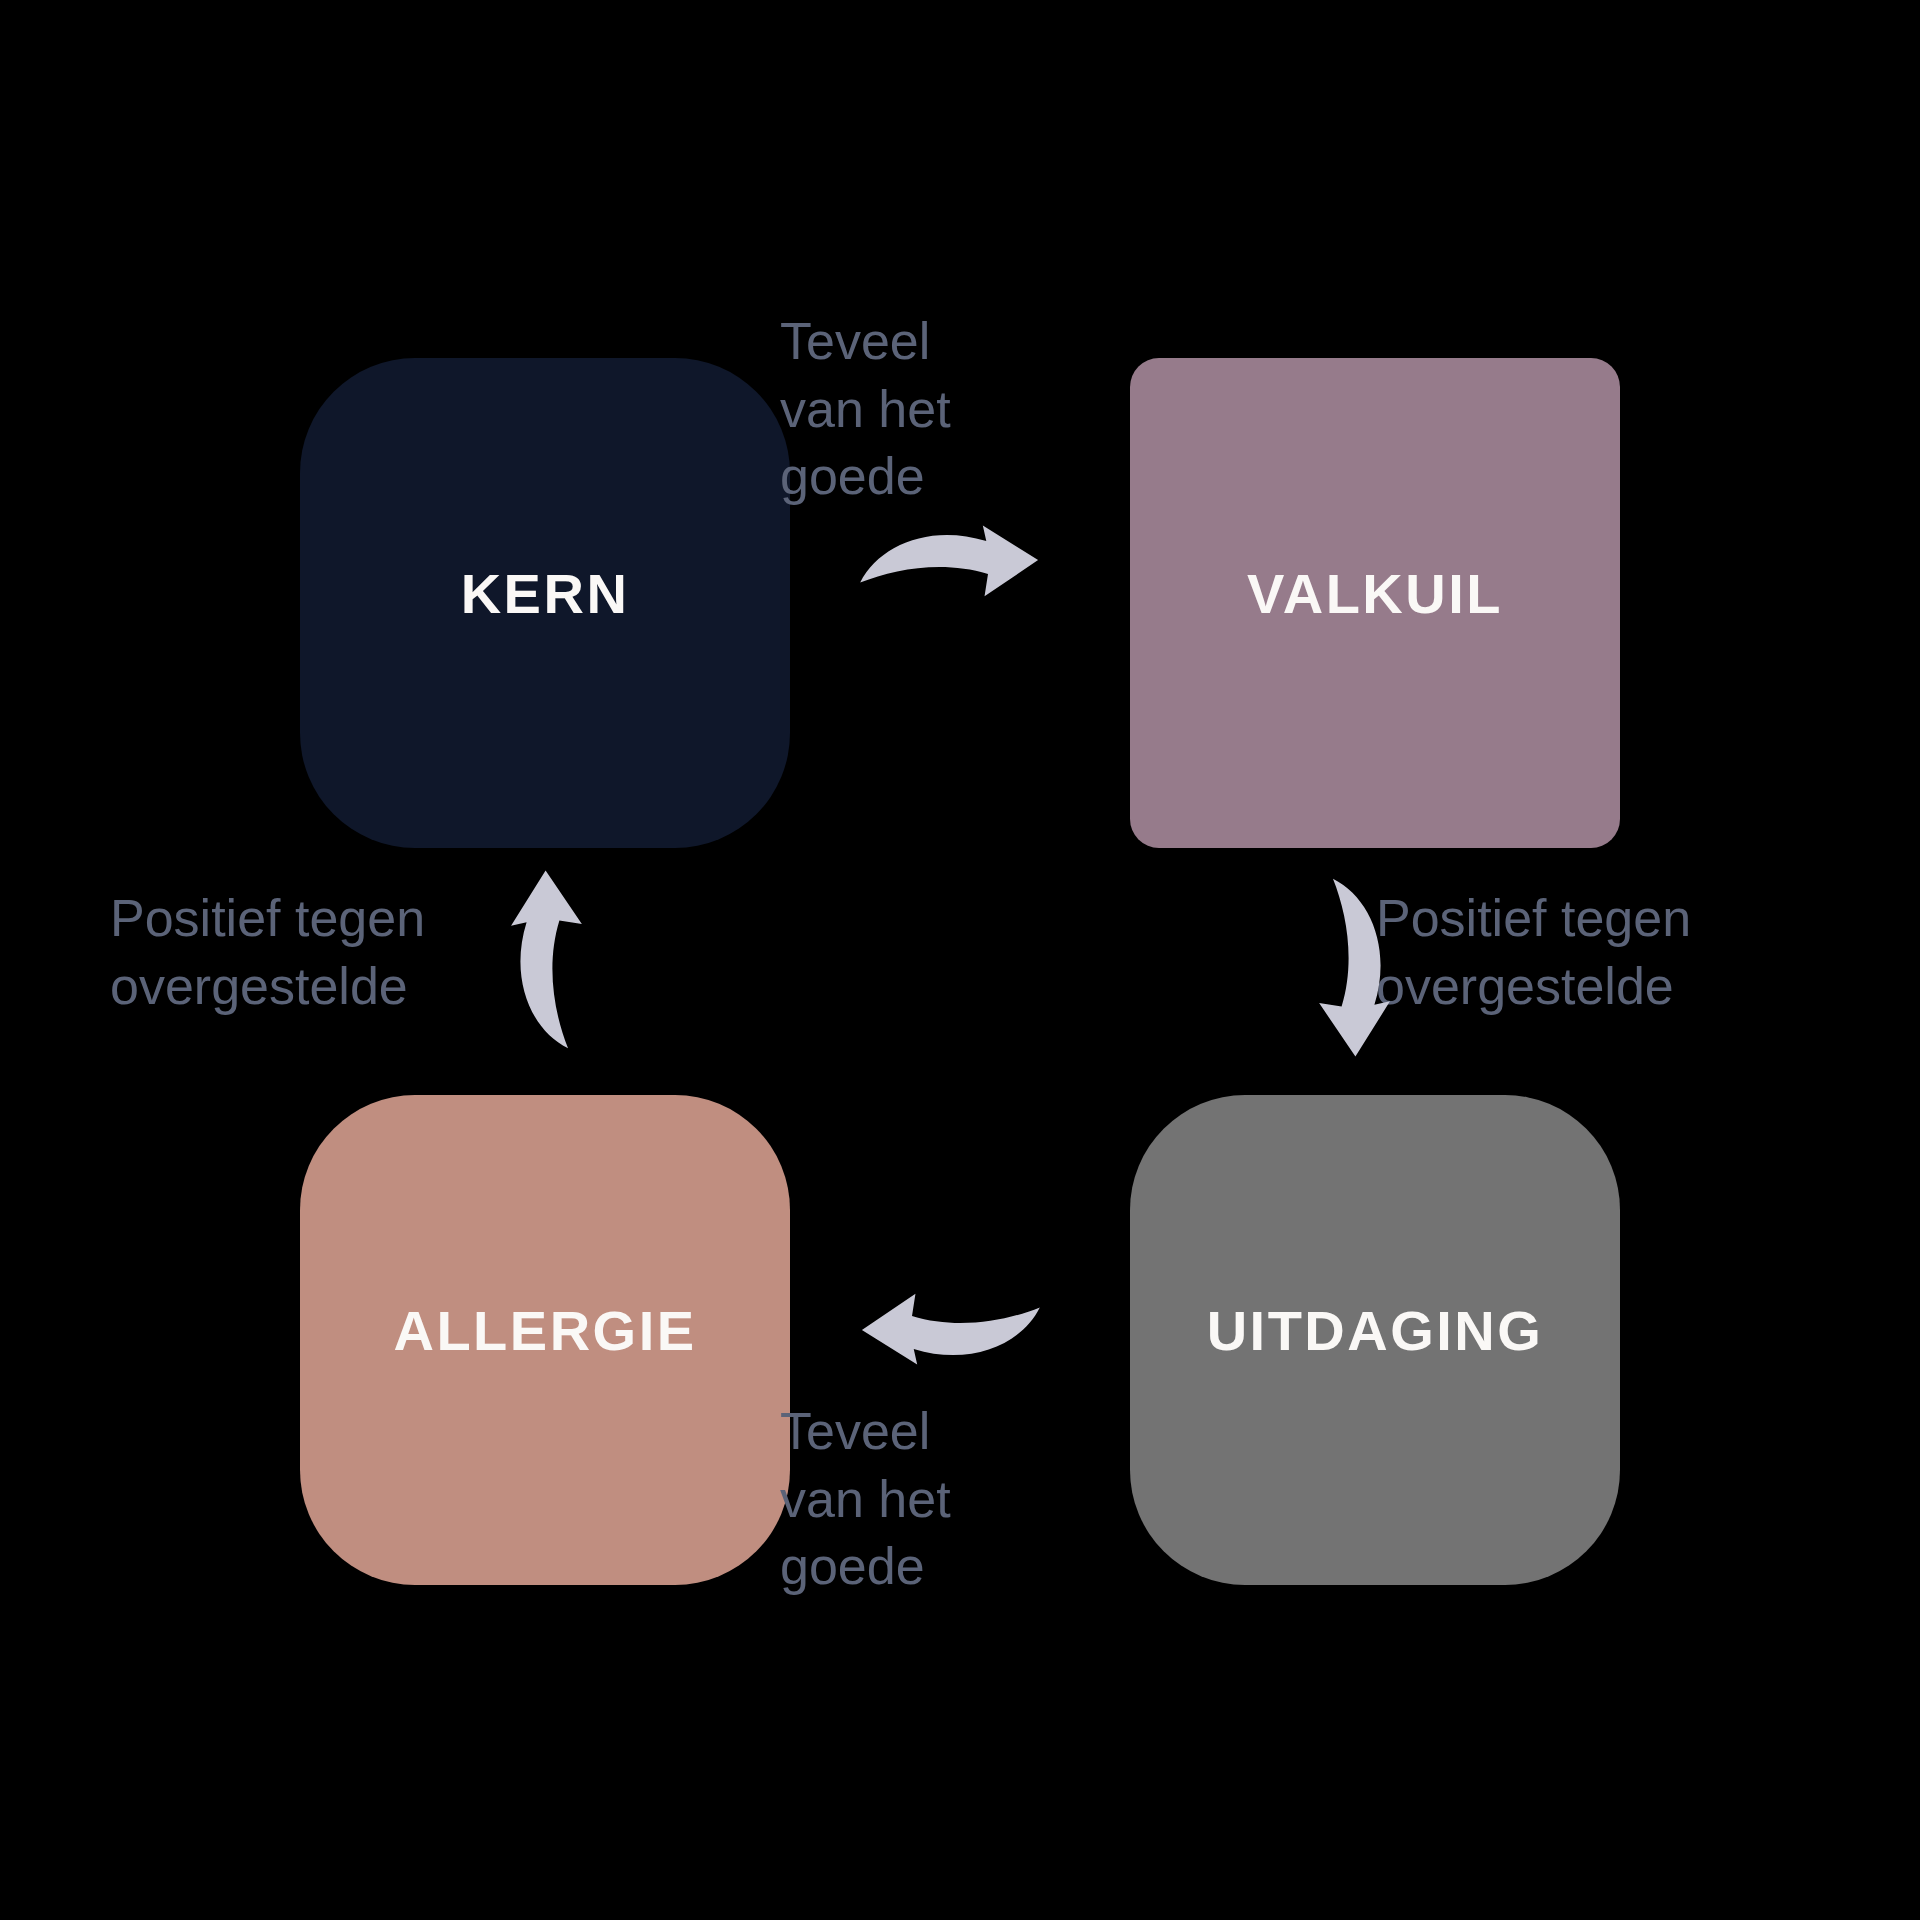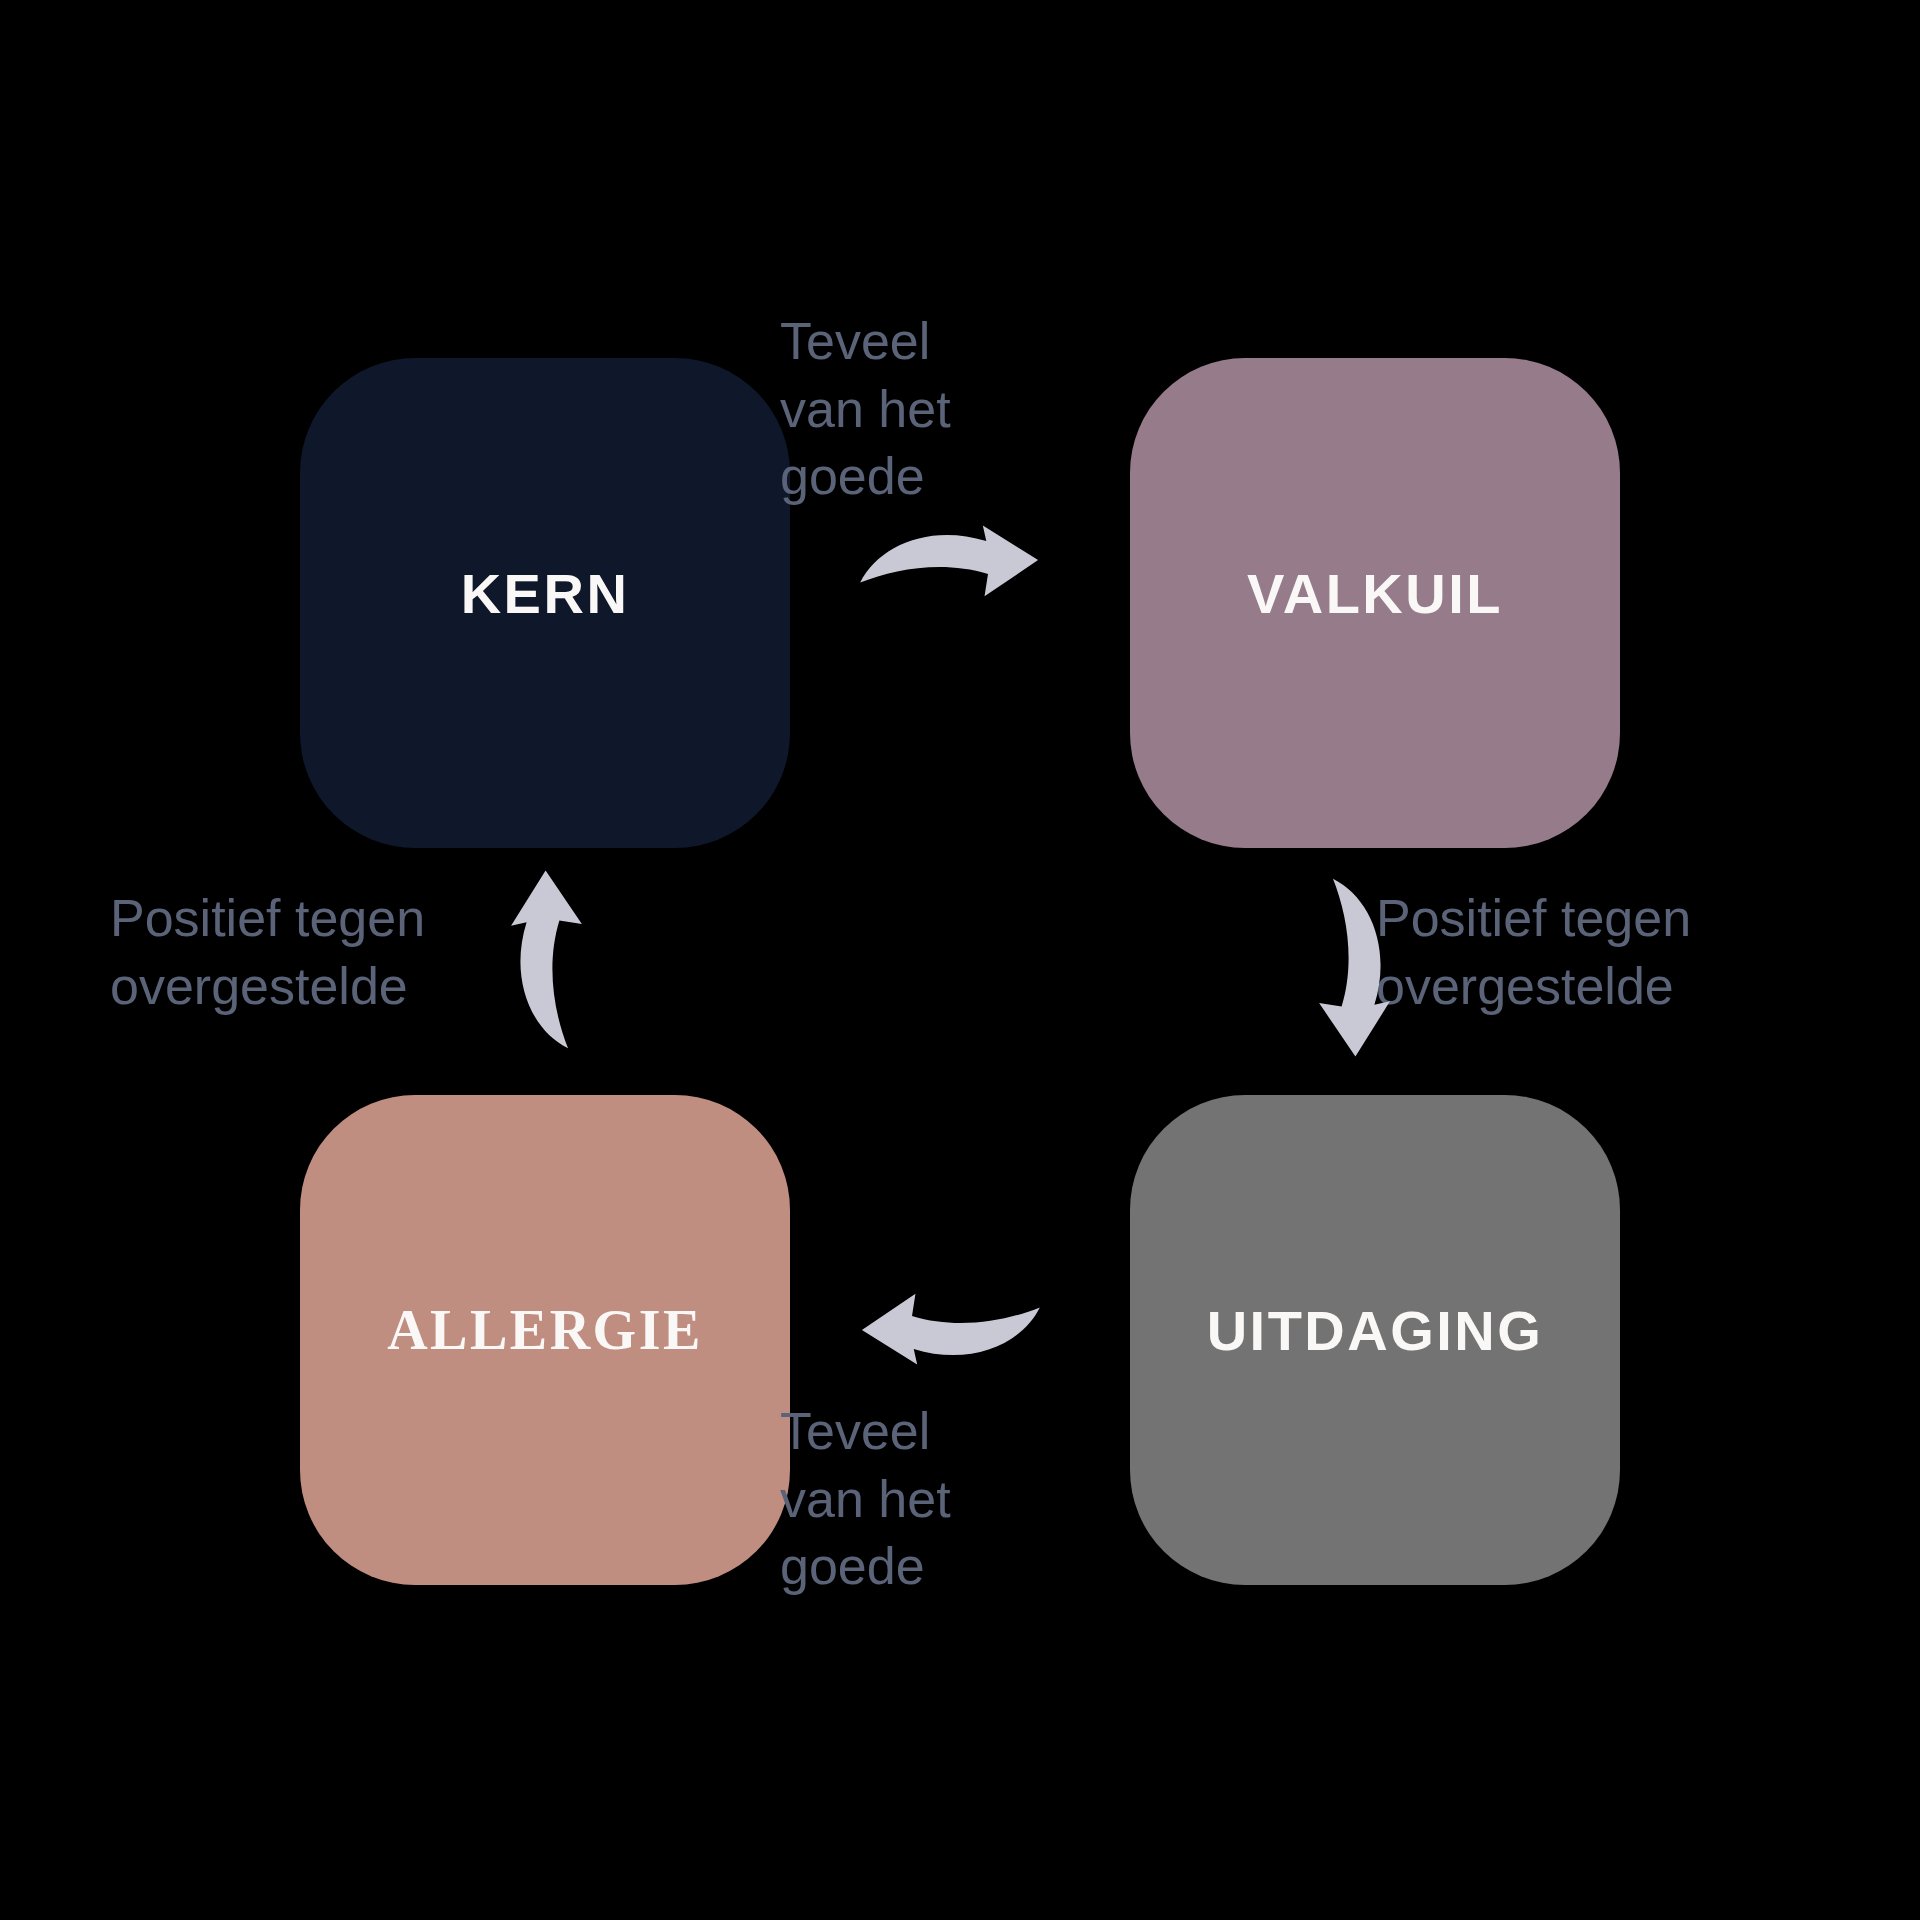--- a/index.html
+++ b/index.html
@@ -27,21 +27,21 @@
     height: 490px;
     border-radius: 115px;
     display: flex;
     align-items: center;
     justify-content: center;
     text-align: center;
     padding-bottom: 18px;
   }
   .box-kern     { left: 300px;  top: 358px;  }
   .box-valkuil  { left: 1130px; top: 358px;  }
-  .box-allergie { left: 300px;  top: 1095px; font-family: Liberation Serif, serif; }
+  .box-allergie { left: 300px;  top: 1095px; }
   .box-uitdaging{ left: 1130px; top: 1095px; }
   .box-label {
     color: var(--box-text);
     font-size: 56px;
     font-weight: 700;
     letter-spacing: 2.5px;
     line-height: 1.35;
     text-transform: uppercase;
   }
   .box-label .line { display: block; }
@@ -72,21 +72,21 @@
 <body>
 
 <div class="canvas">
 
   <div class="box box-kern" style="background-color: #0f172a;">
     <div class="box-label">
       <span class="line">KERN</span>
     </div>
   </div>
 
-  <div class="box box-valkuil" style="background-color: rgb(150, 123, 139);">
+  <div class="box box-valkuil" style="background-color: rgb(150, 123, 139); border-radius: 29px;">
     <div class="box-label">
       <span class="line">VALKUIL</span>
     </div>
   </div>
 
   <div class="box box-uitdaging" style="background-color: #737373;">
     <div class="box-label">
       <span class="line">UITDAGING</span>
     </div>
   </div>

